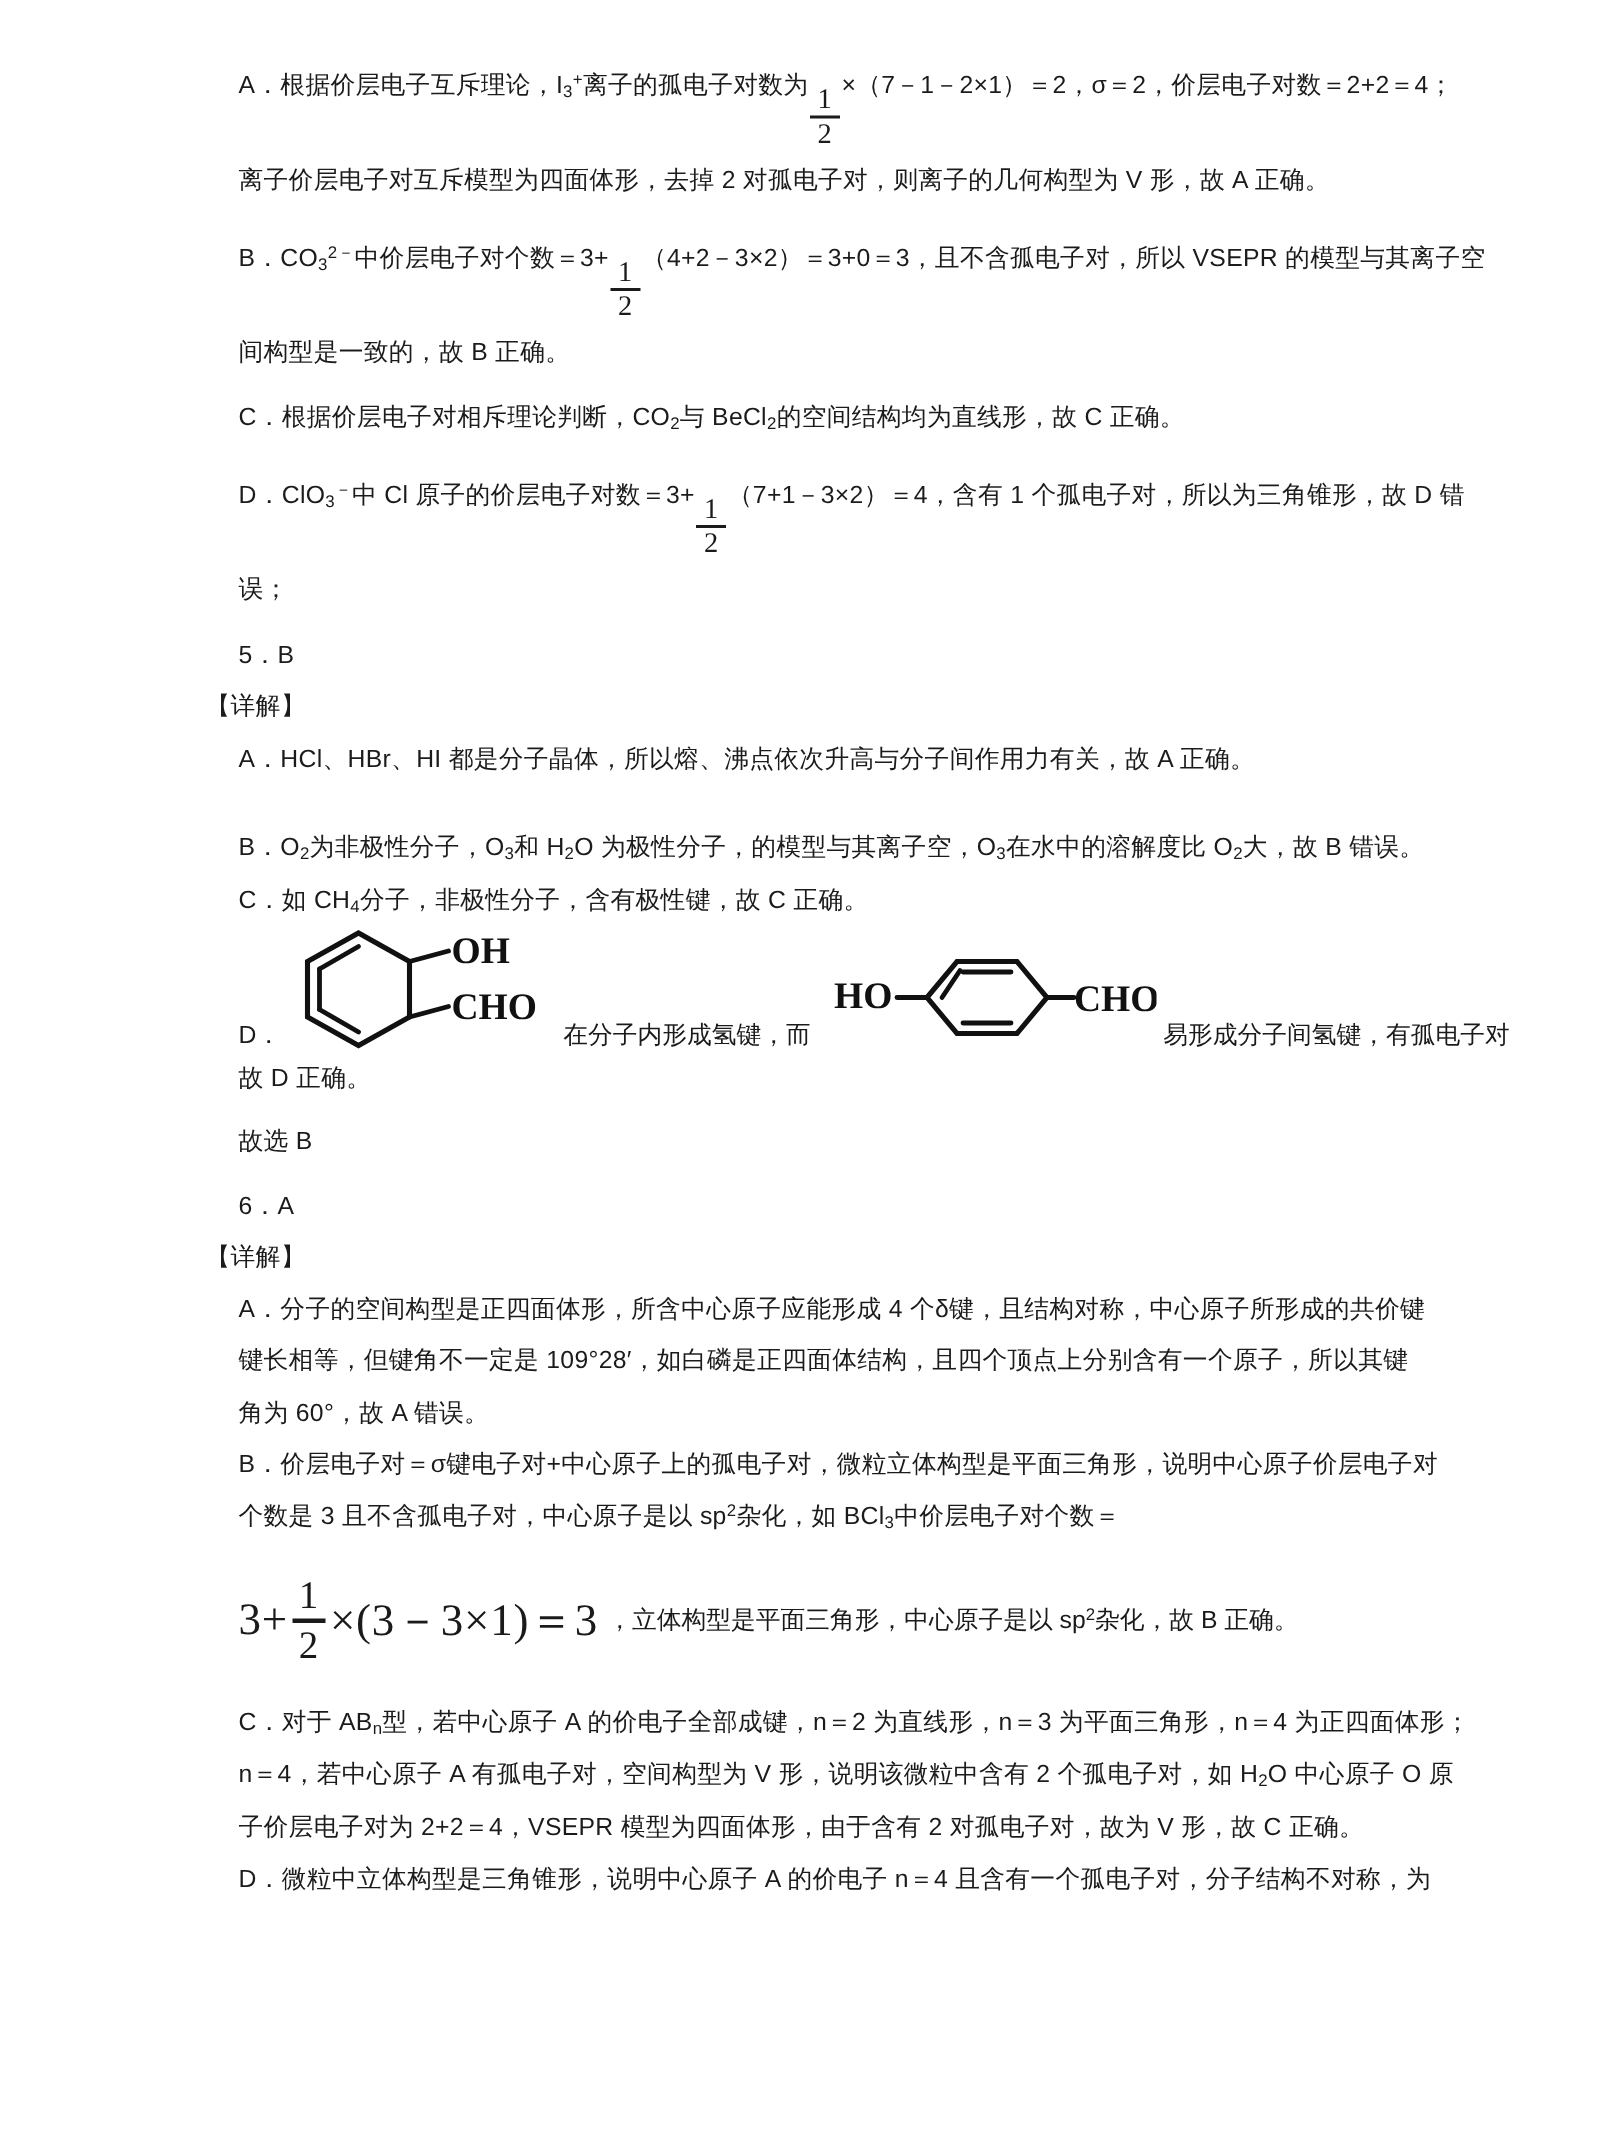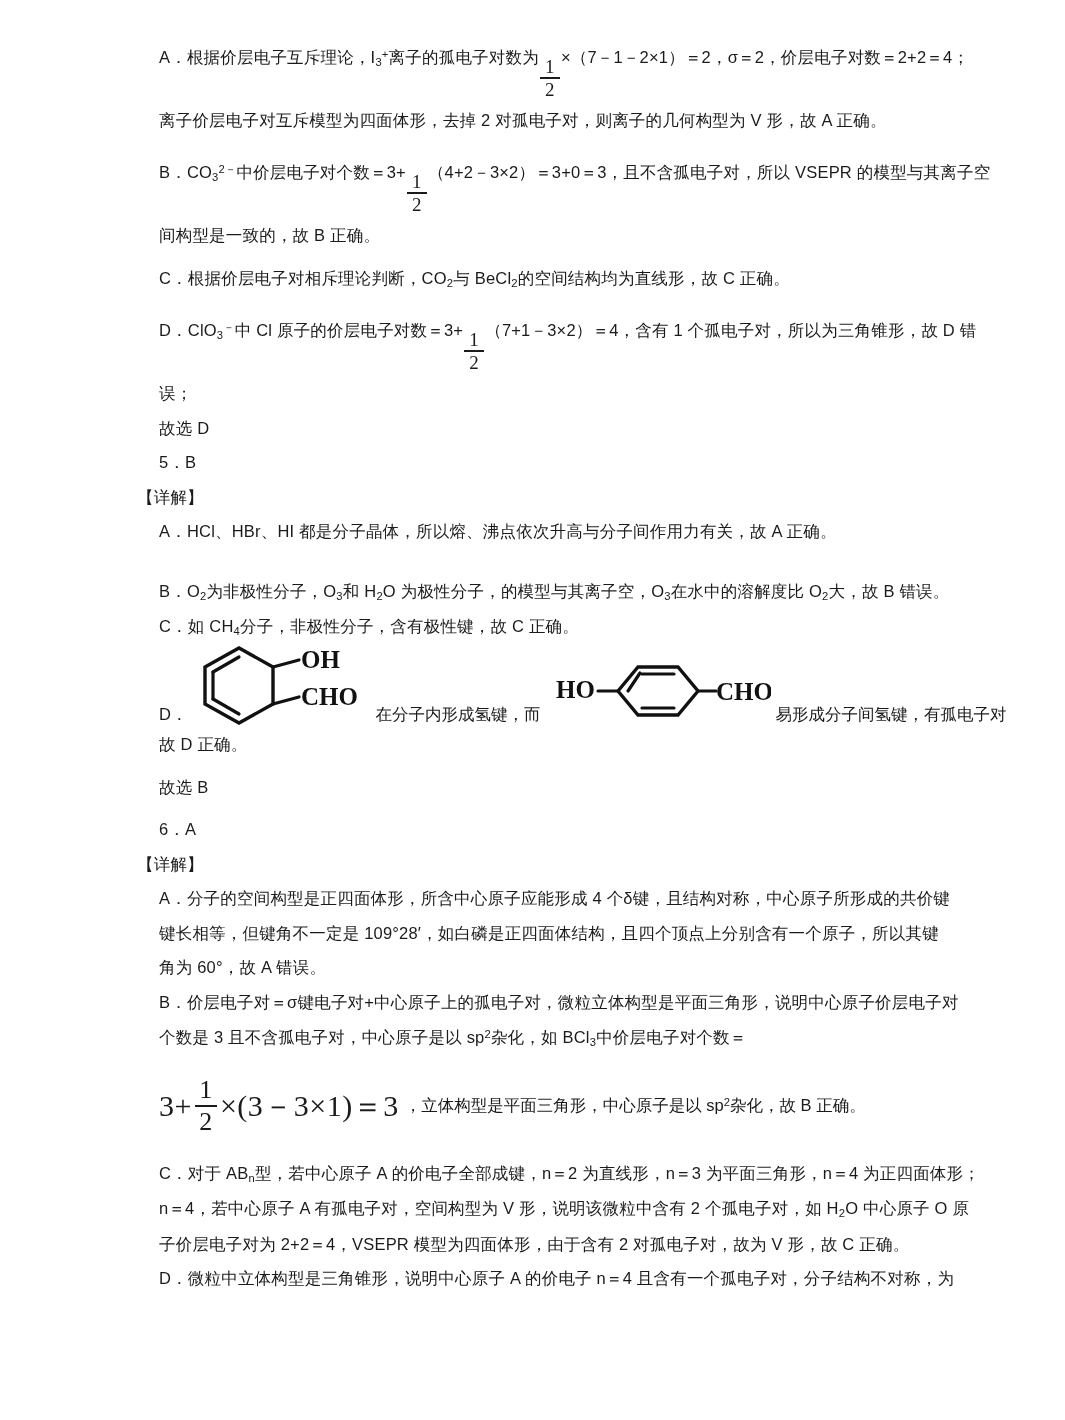--- a/index.html
+++ b/index.html
@@ -189,21 +189,20 @@
           <span class="den">2</span>
         </span><span>（7+1－3×2）＝4，含有 1 个孤电子对，所以为三角锥形，故 D 错</span>
     </div>
 
     <div class="gap-sm"></div>
 
     <div class="para indent">误；</div>
 
     <div class="gap-sm"></div>
 
-    <div class="para indent">故选 D</div>
 
     <div class="gap-sm"></div>
 
     <div class="para indent">5．B</div>
 
     <div class="gap-sm"></div>
 
     <div class="para flush">【详解】</div>
 
     <div class="gap-sm"></div>

